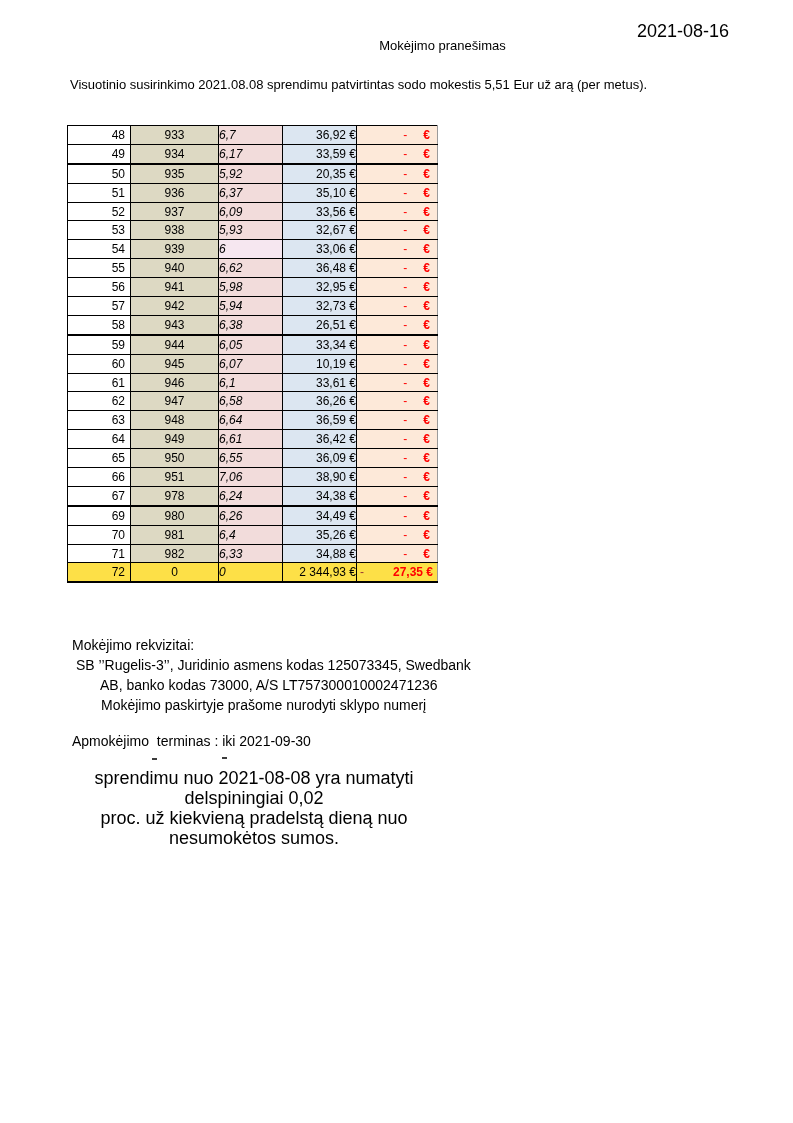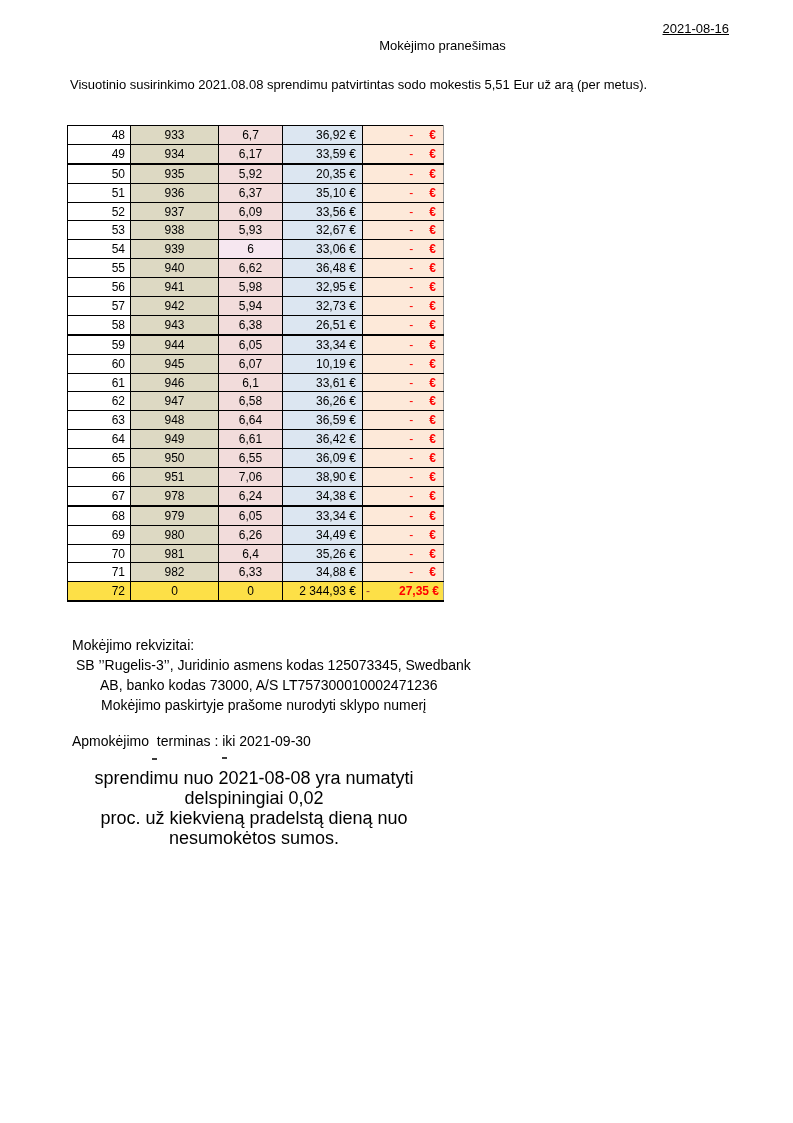--- a/index.html
+++ b/index.html
@@ -10,22 +10,21 @@
     background: #ffffff;
     font-family: "Liberation Sans", sans-serif;
     color: #000;
     overflow: hidden;
     margin: 0 auto;
   }
   .doc-date {
     position: absolute;
     top: 21px;
     right: 64px;
-    font-size: 13px;
-    text-decoration: underline;
+    font-size: 18px;
   }
   .doc-title {
     position: absolute;
     top: 38px;
     left: 0;
     width: 100%;
     text-align: center;
     font-size: 13px;
     padding-left: 46px;
   }
@@ -48,23 +47,23 @@
     border: 1px solid #000;
     height: 17.9px;
     padding: 0;
     vertical-align: middle;
     overflow: hidden;
   }
   .fee-table tr:first-child td { border-top: 1.8px solid #000; }
   .fee-table tr.group-end td { border-bottom: 2.5px solid #000; }
   td.c-nr   { width: 57px; text-align: right;  padding-right: 5px; background: #ffffff; }
   td.c-plot { width: 87px; text-align: center; background: #ddd9c3; }
-  td.c-area { width: 63px; text-align: center; background: #f2dcdb; }
+  td.c-area { width: 63px; background: #f2dcdb; font-style: italic; }
   td.c-area.hl { background: #f6e7f0; }
-  td.c-amt  { width: 73px; text-align: right;  padding-right: 6px; background: #dce6f1; }
+  td.c-amt  { width: 73px; text-align: right;  background: #dce6f1; }
   td.c-debt { width: 80px; background: #fde9d9; color: #ff0000; border-right-color: #9a9a9a; }
   .debt-in {
     display: flex;
     justify-content: flex-end;
     align-items: center;
     padding: 0 7px;
   }
   .debt-in .dash { margin-right: 16px; }
   .debt-in .eur  { font-weight: 700; }
   tr.total td { background: #fde047; border-bottom: 2.2px solid #000; }
@@ -344,32 +343,20 @@
           <td class="c-area">6,24</td>
           <td class="c-amt">34,38 €</td>
           <td class="c-debt">
             <div class="debt-in">
               <span class="dash">-</span>
               <span class="eur">€</span>
             </div>
           </td>
         </tr>
         <tr>
-          <td class="c-nr">68</td>
-          <td class="c-plot">979</td>
-          <td class="c-area">6,05</td>
-          <td class="c-amt">33,34 €</td>
-          <td class="c-debt">
-            <div class="debt-in">
-              <span class="dash">-</span>
-              <span class="eur">€</span>
-            </div>
-          </td>
-        </tr>
-        <tr>
           <td class="c-nr">69</td>
           <td class="c-plot">980</td>
           <td class="c-area">6,26</td>
           <td class="c-amt">34,49 €</td>
           <td class="c-debt">
             <div class="debt-in">
               <span class="dash">-</span>
               <span class="eur">€</span>
             </div>
           </td>

